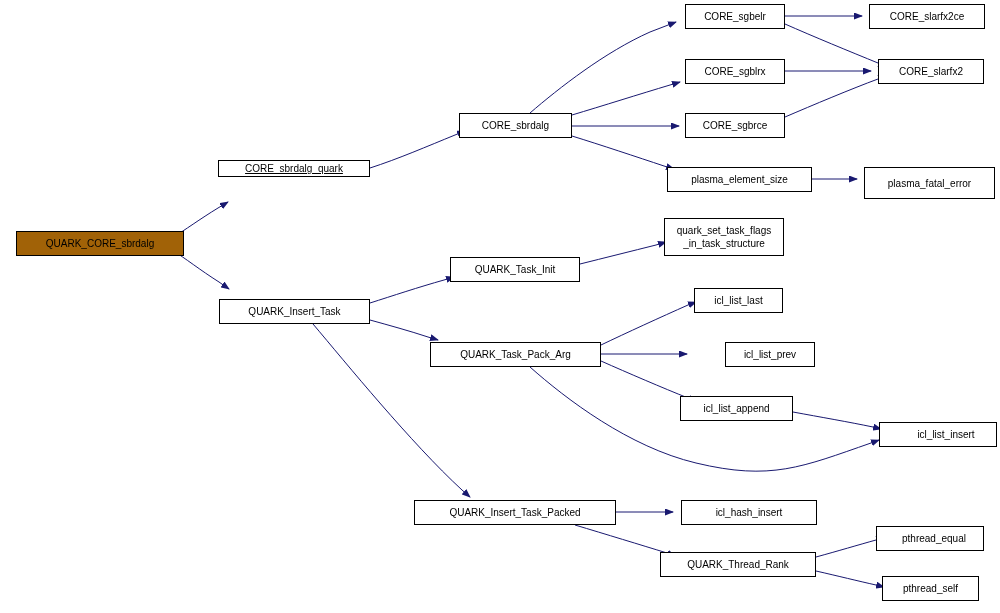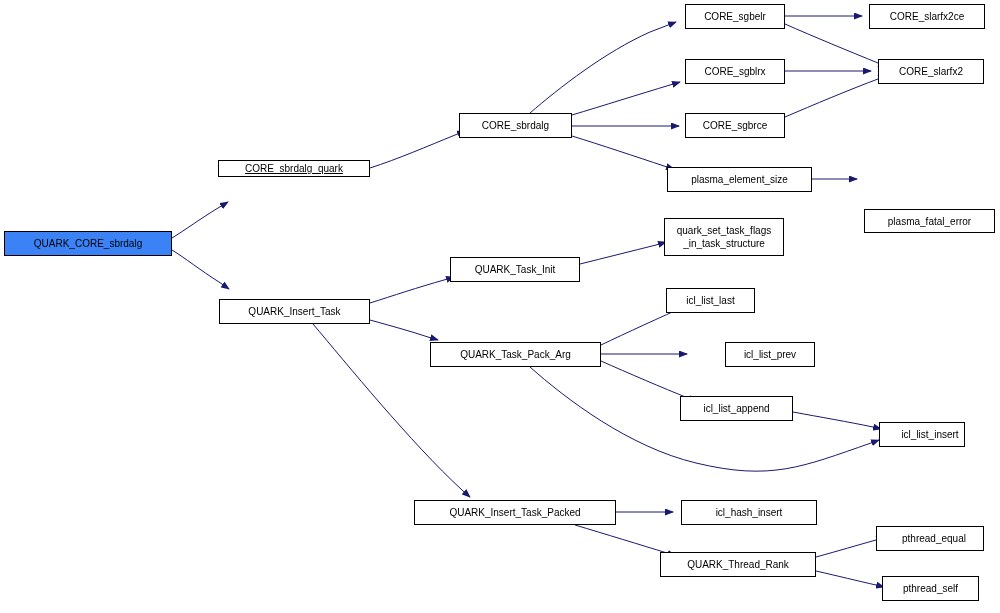--- a/index.html
+++ b/index.html
@@ -31,21 +31,22 @@
     font-size: 10px;
     line-height: 13px;
     display: flex;
     align-items: center;
     justify-content: center;
     text-align: center;
     white-space: pre;
     letter-spacing: 0px;
   }
   .node.root {
-    background: #3b82f6;
+    background: #a16207;
+    margin-left: 12px;
   }
 </style>
 </head>
 <body>
 
 <div id="canvas">
   <svg class="edges" viewBox="0 0 1000 613">
     <defs>
       <marker id="arrow" markerWidth="9" markerHeight="7" refX="8" refY="3.5" orient="auto" markerUnits="userSpaceOnUse">
         <polygon points="0,0 9,3.5 0,7" fill="#191970"></polygon>
@@ -82,29 +83,29 @@
   <div id="node-layer">
       <div class="node root" style="left: 4px; top: 231px; width: 168px; height: 25px;">QUARK_CORE_sbrdalg</div>
       <div class="node" style="left: 218px; top: 160px; width: 152px; height: 17px; text-decoration: underline;">CORE_sbrdalg_quark</div>
       <div class="node" style="left: 459px; top: 113px; width: 113px; height: 25px;">CORE_sbrdalg</div>
       <div class="node" style="left: 685px; top: 4px; width: 100px; height: 25px;">CORE_sgbelr</div>
       <div class="node" style="left: 685px; top: 59px; width: 100px; height: 25px;">CORE_sgblrx</div>
       <div class="node" style="left: 685px; top: 113px; width: 100px; height: 25px;">CORE_sgbrce</div>
       <div class="node" style="left: 667px; top: 167px; width: 145px; height: 25px;">plasma_element_size</div>
       <div class="node" style="left: 869px; top: 4px; width: 116px; height: 25px;">CORE_slarfx2ce</div>
       <div class="node" style="left: 878px; top: 59px; width: 106px; height: 25px;">CORE_slarfx2</div>
-      <div class="node" style="left: 864px; top: 167px; width: 131px; height: 24px; margin-top: 42px;">plasma_fatal_error</div>
+      <div class="node" style="left: 864px; top: 167px; width: 131px; height: 32px;">plasma_fatal_error</div>
       <div class="node" style="left: 219px; top: 299px; width: 151px; height: 25px;">QUARK_Insert_Task</div>
       <div class="node" style="left: 450px; top: 257px; width: 130px; height: 25px;">QUARK_Task_Init</div>
       <div class="node" style="left: 664px; top: 218px; width: 120px; height: 38px;">quark_set_task_flags
 _in_task_structure</div>
       <div class="node" style="left: 430px; top: 342px; width: 171px; height: 25px;">QUARK_Task_Pack_Arg</div>
-      <div class="node" style="left: 666px; top: 288px; width: 89px; height: 25px;">icl_list_last</div>
+      <div class="node" style="left: 694px; top: 288px; width: 89px; height: 25px;">icl_list_last</div>
       <div class="node" style="left: 693px; top: 342px; width: 90px; height: 25px; margin-left: 32px;">icl_list_prev</div>
       <div class="node" style="left: 680px; top: 396px; width: 113px; height: 25px;">icl_list_append</div>
-      <div class="node" style="left: 879px; top: 422px; width: 86px; height: 25px; padding-left: 16px;">icl_list_insert</div>
+      <div class="node" style="left: 879px; top: 422px; width: 118px; height: 25px; padding-left: 16px;">icl_list_insert</div>
       <div class="node" style="left: 414px; top: 500px; width: 202px; height: 25px;">QUARK_Insert_Task_Packed</div>
       <div class="node" style="left: 681px; top: 500px; width: 136px; height: 25px;">icl_hash_insert</div>
       <div class="node" style="left: 660px; top: 552px; width: 156px; height: 25px;">QUARK_Thread_Rank</div>
       <div class="node" style="left: 876px; top: 526px; width: 108px; height: 25px; padding-left: 8px;">pthread_equal</div>
       <div class="node" style="left: 882px; top: 576px; width: 97px; height: 25px;">pthread_self</div>
     </div>
 </div>
 
 </body></html>

